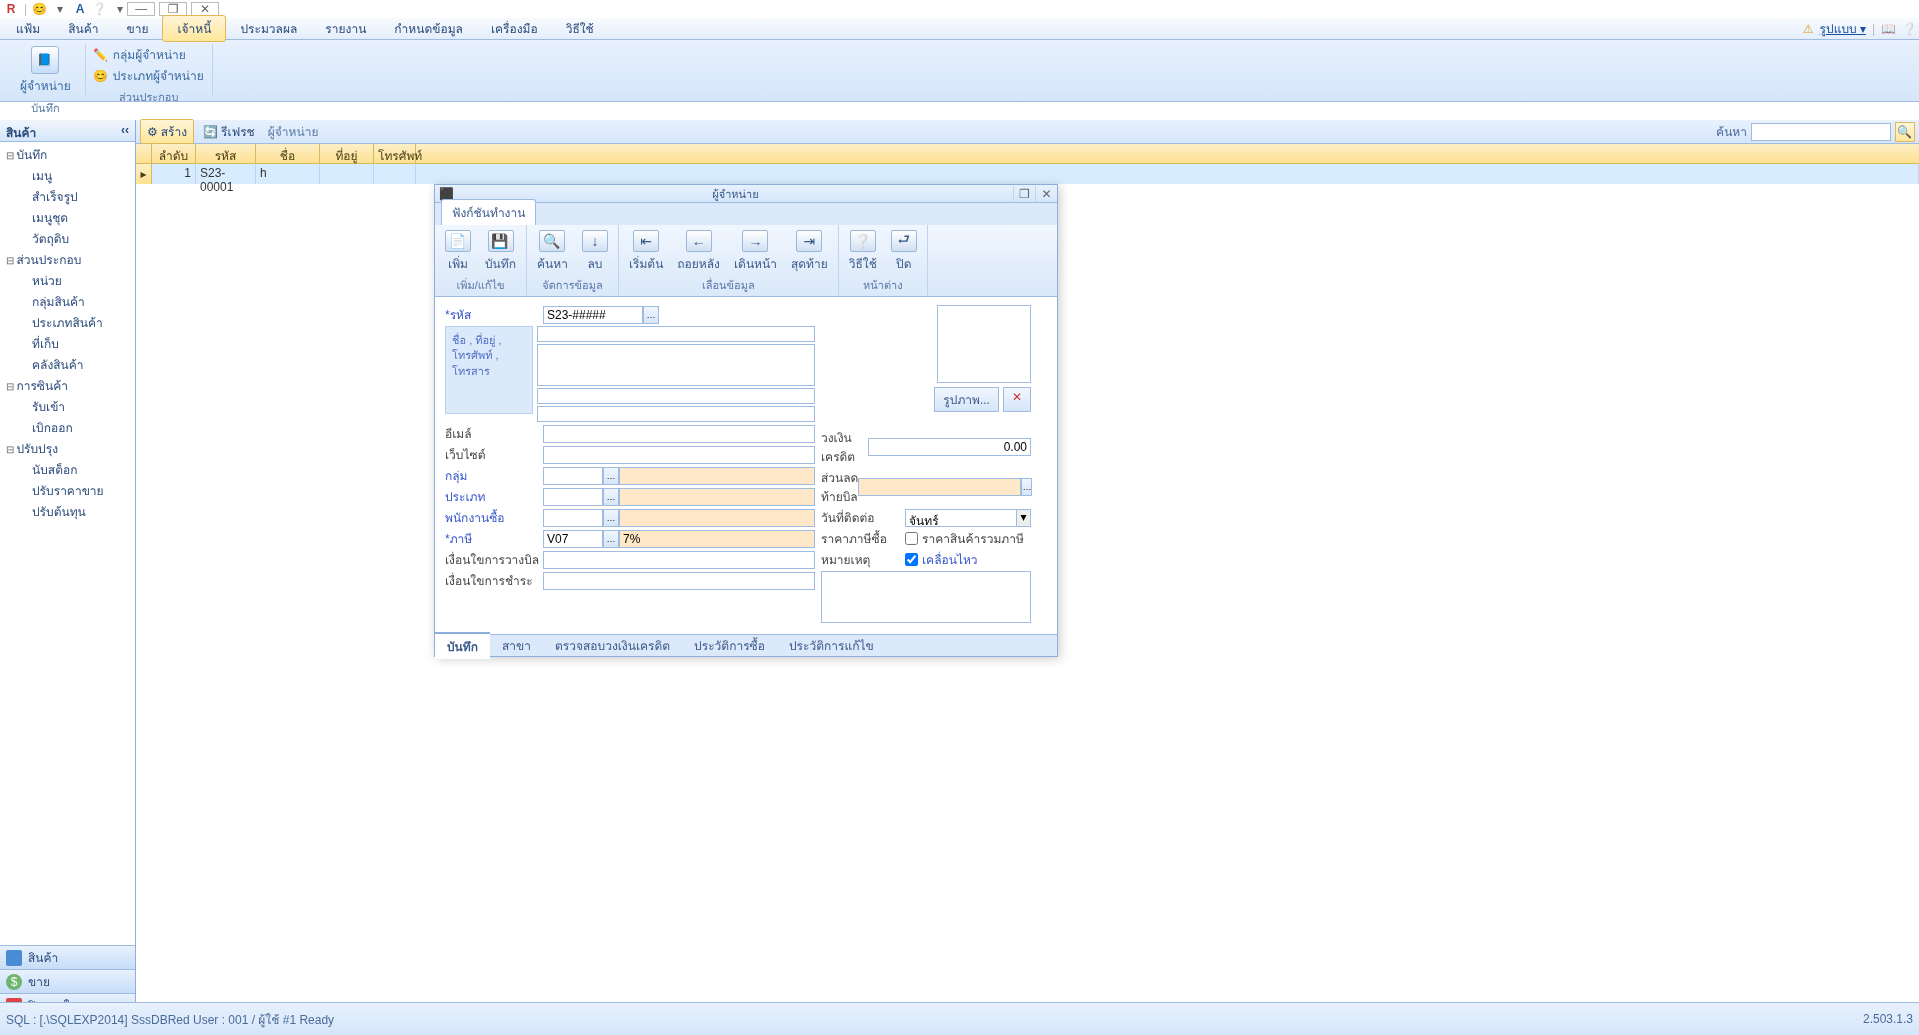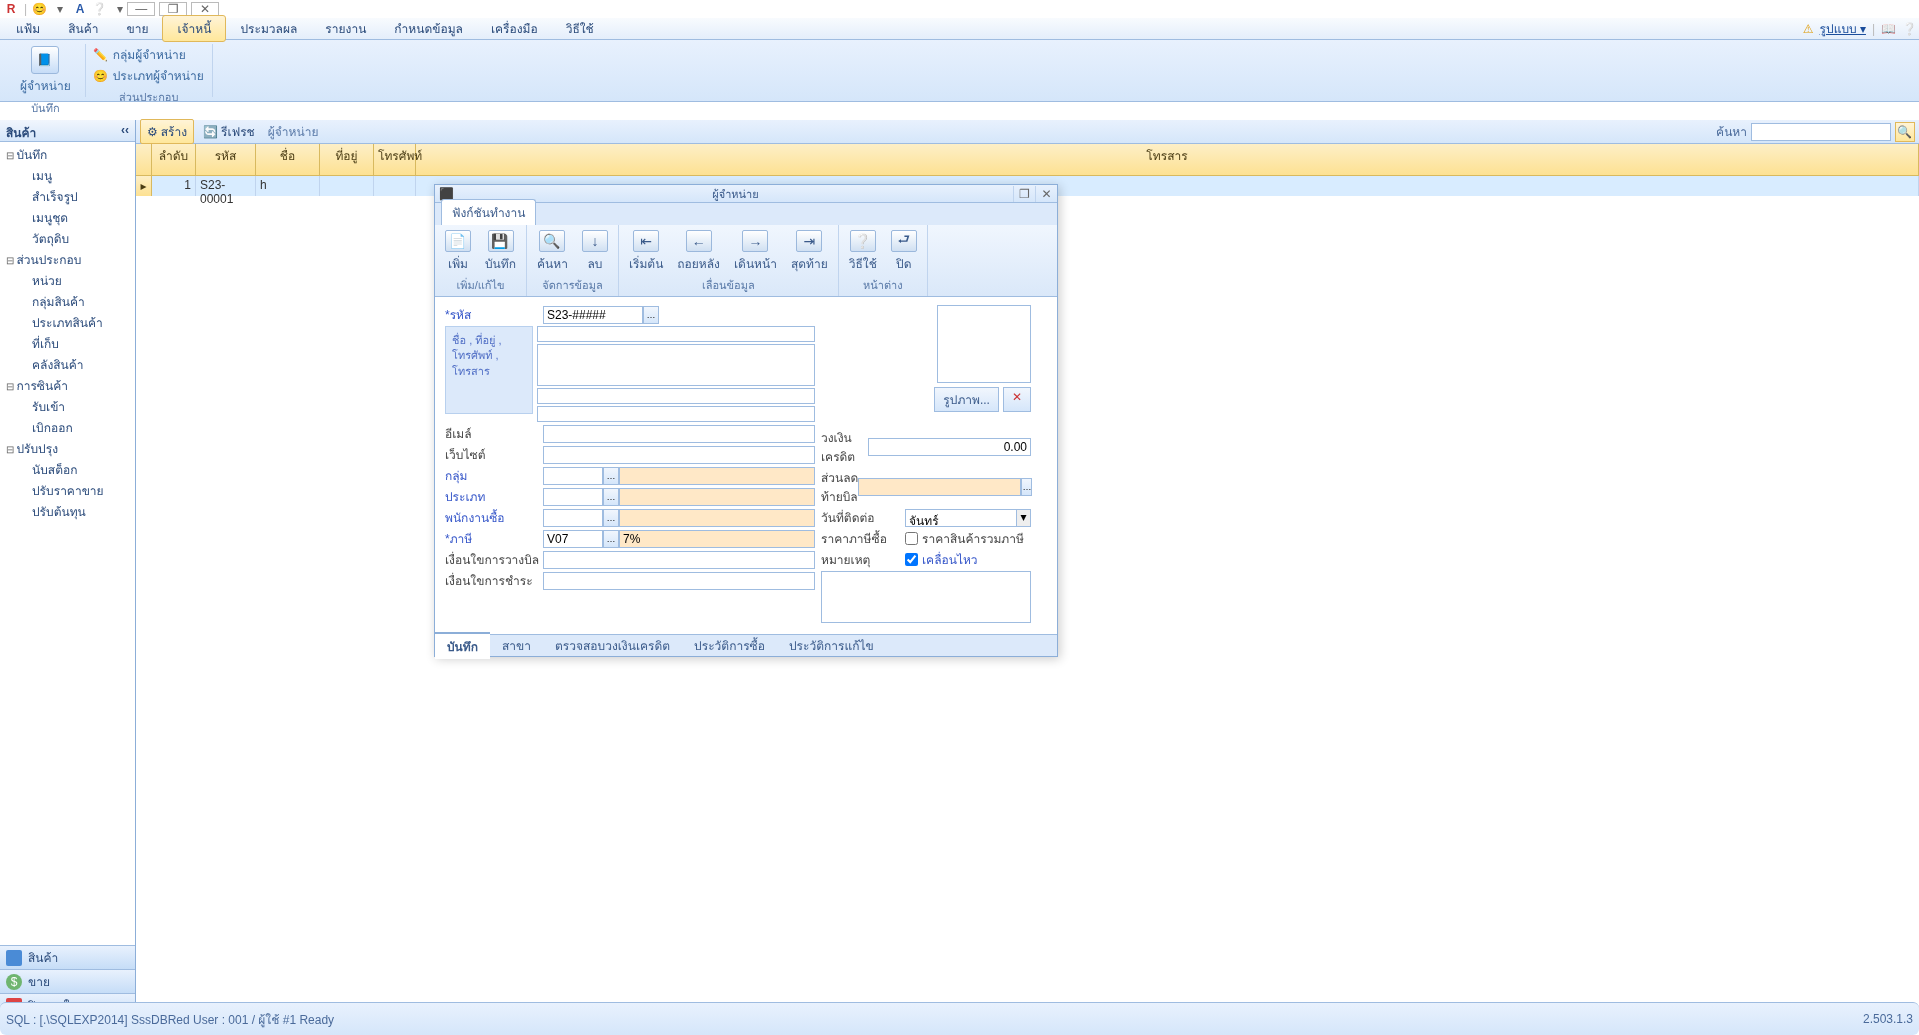--- a/index.html
+++ b/index.html
@@ -37,21 +37,21 @@
     
     .main { position: absolute; left: 136px; top: 120px; right: 0; bottom: 18px; background: #fff; }
     .main-toolbar { height: 24px; background: linear-gradient(#e8f1fd,#d5e6fa); border-bottom: 1px solid #9fbce0; display: flex; align-items: center; padding: 0 4px; gap: 2px; }
     .tb-btn { padding: 2px 6px; color: #2a4a7a; cursor: pointer; display: flex; align-items: center; gap: 3px; border: 1px solid transparent; border-radius: 2px; }
     .tb-btn.highlight { background: linear-gradient(#fff4d7,#ffe79b); border: 1px solid #e0b85a; }
     .tb-label { color: #5a7aa8; margin-left: 4px; }
     .search-area { margin-left: auto; display: flex; align-items: center; gap: 4px; }
     .search-input { width: 140px; height: 18px; border: 1px solid #9fbce0; padding: 0 3px; }
     .search-btn { width: 20px; height: 20px; background: linear-gradient(#fff4d7,#ffe79b); border: 1px solid #e0b85a; display: flex; align-items: center; justify-content: center; cursor: pointer; }
     
-    .grid-header { height: 32px; background: linear-gradient(#fdefc7,#fde192); display: flex; border-bottom: 1px solid #d8b95f; }
+    .grid-header { height: 20px; background: linear-gradient(#fdefc7,#fde192); display: flex; border-bottom: 1px solid #d8b95f; }
     .gh { border-right: 1px solid #d8b95f; padding: 2px 4px; color: #4a3c14; text-align: center; }
     .grid-row { height: 20px; display: flex; background: #d8ecff; }
     .gc { border-right: 1px solid #c0d4ee; padding: 2px 4px; color: #333; }
     .row-indicator { width: 16px; background: linear-gradient(#fdefc7,#fde192); border-right: 1px solid #d8b95f; display:flex; align-items:center; justify-content:center; color:#4a3c14; }
     
     .dialog { position: absolute; left: 434px; top: 184px; width: 624px; background: #fff; border: 1px solid #8caed8; box-shadow: 2px 2px 10px rgba(0,0,0,.2); }
     .dialog-title { height: 18px; background: linear-gradient(#e8f1fd,#d5e6fa); display: flex; align-items: center; border-bottom: 1px solid #9fbce0; }
     .dialog-title-text { flex: 1; text-align: center; color: #3a5a8a; font-size: 11px; }
     .dialog-win-btns { display: flex; }
     .dialog-win-btn { width: 22px; height: 16px; border-left: 1px solid #c0d4ee; display: flex; align-items: center; justify-content: center; color: #666; cursor: pointer; }
@@ -92,21 +92,21 @@
     .combo span { flex: 1; padding: 1px 3px; }
     .combo-arrow { width: 14px; border-left: 1px solid #9fbce0; text-align: center; cursor: pointer; background: #eee; }
     .chk-row { display: flex; align-items: center; gap: 4px; color: #444; }
     .chk-row.blue span { color: #3556c9; }
     .note-ta { width: 100%; height: 52px; border: 1px solid #9fbce0; resize: none; }
     
     .dialog-tabs-bottom { height: 22px; background: #dce9fa; display: flex; align-items: center; border-top: 1px solid #9fbce0; }
     .dtab { padding: 3px 12px; color: #3a5a8a; cursor: pointer; }
     .dtab.active { background: #fff; border-top: 2px solid #8caed8; font-weight: bold; }
     
-    .statusbar { position: absolute; left: 0; right: 0; bottom: 0; height: 18px; background: linear-gradient(#e8f1fd,#d5e6fa); border-top: 1px solid #9fbce0; display: flex; align-items: center; padding: 16px 6px; color: #4a6a9a; font-size: 11px; border-radius: 6px; }
+    .statusbar { position: absolute; left: 0; right: 0; bottom: 0; height: 18px; background: linear-gradient(#e8f1fd,#d5e6fa); border-top: 1px solid #9fbce0; display: flex; align-items: center; padding: 16px 6px; color: #4a6a9a; font-size: 11px; }
     .sb-right { margin-left: auto; }
   </style>
 </head>
 <body>
 
 <div class="titlebar">
   <div class="titlebar-icons">
     <span class="titlebar-icon" style="color:#c33;font-weight:bold;">R</span>
     <span style="color:#bbb">|</span>
     <span class="titlebar-icon">😊</span>
@@ -224,21 +224,20 @@
         </div>
     </div>
   </div>
   <div class="grid-header">
     <div class="row-indicator"></div>
     <div class="gh" style="width:44px">ลำดับ</div>
     <div class="gh" style="width:60px">รหัส</div>
     <div class="gh" style="width:64px">ชื่อ</div>
     <div class="gh" style="width:54px">ที่อยู่</div>
     <div class="gh" style="width:42px">โทรศัพท์</div>
-    <div class="gh" style="flex:1">โทรสาร</div>
   </div>
   <div class="grid-row">
     <div class="row-indicator">▸</div>
     <div class="gc" style="width:44px;text-align:right">1</div>
     <div class="gc" style="width:60px">S23-00001</div>
     <div class="gc" style="width:64px">h</div>
     <div class="gc" style="width:54px"></div>
     <div class="gc" style="width:42px"></div>
     <div class="gc" style="flex:1"></div>
   </div>

